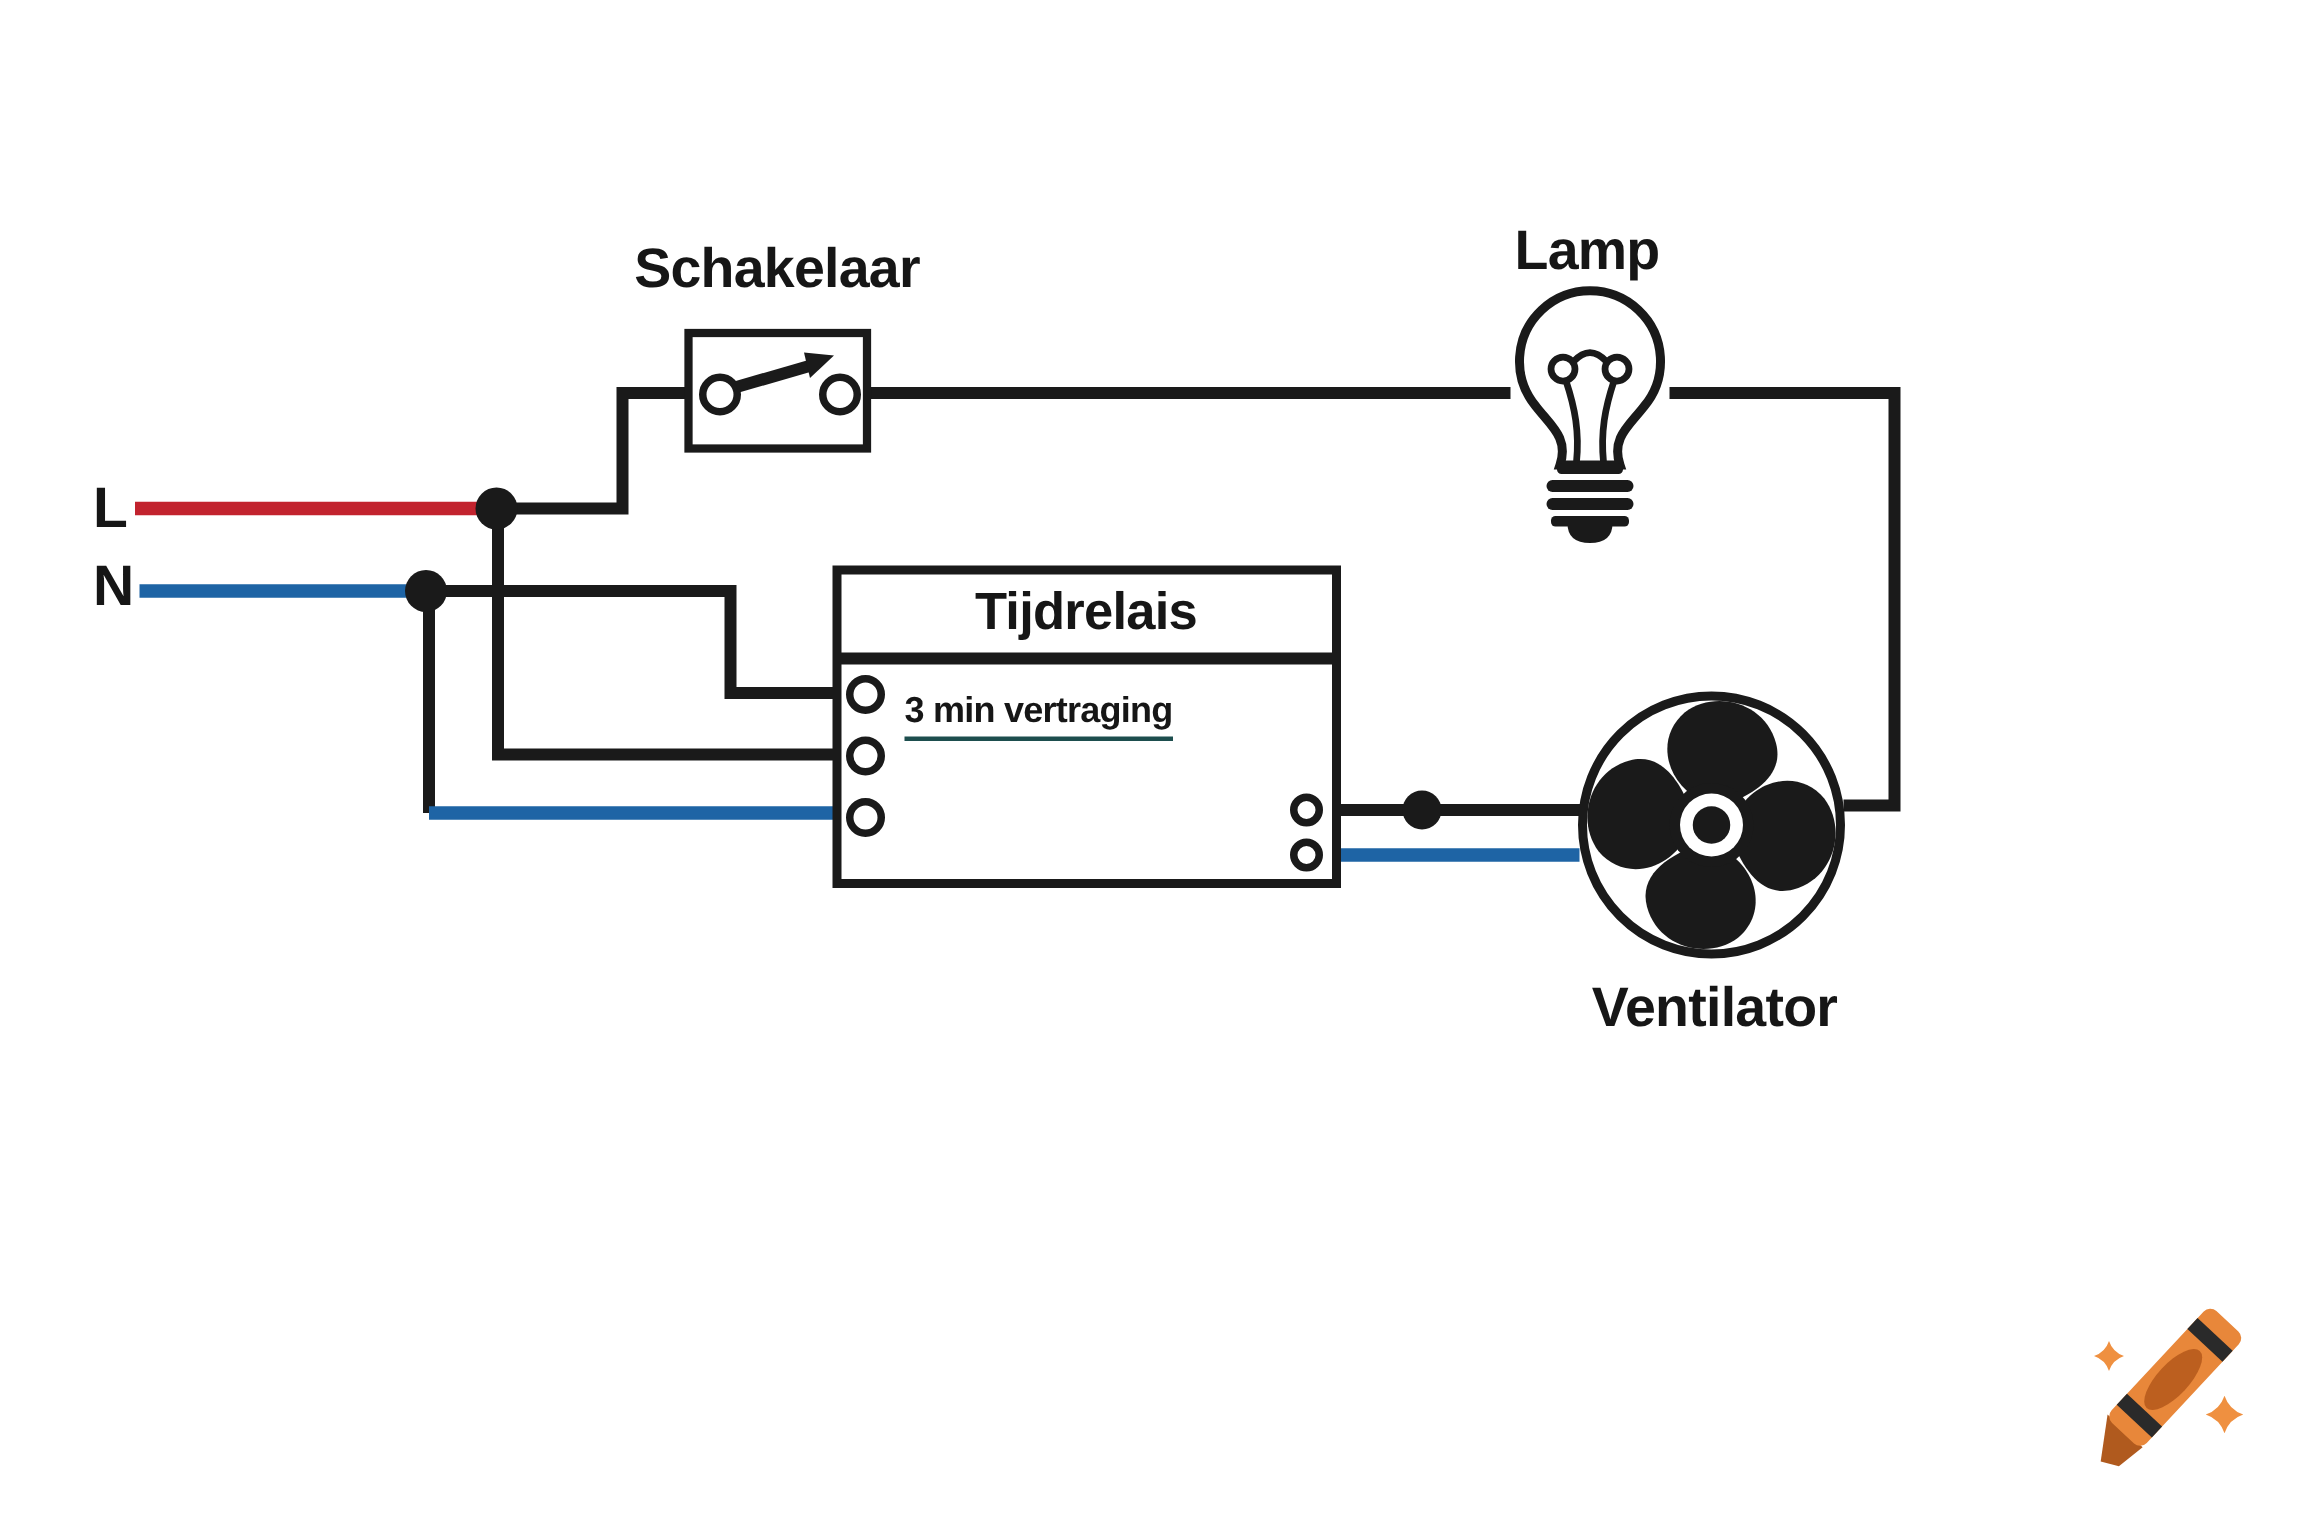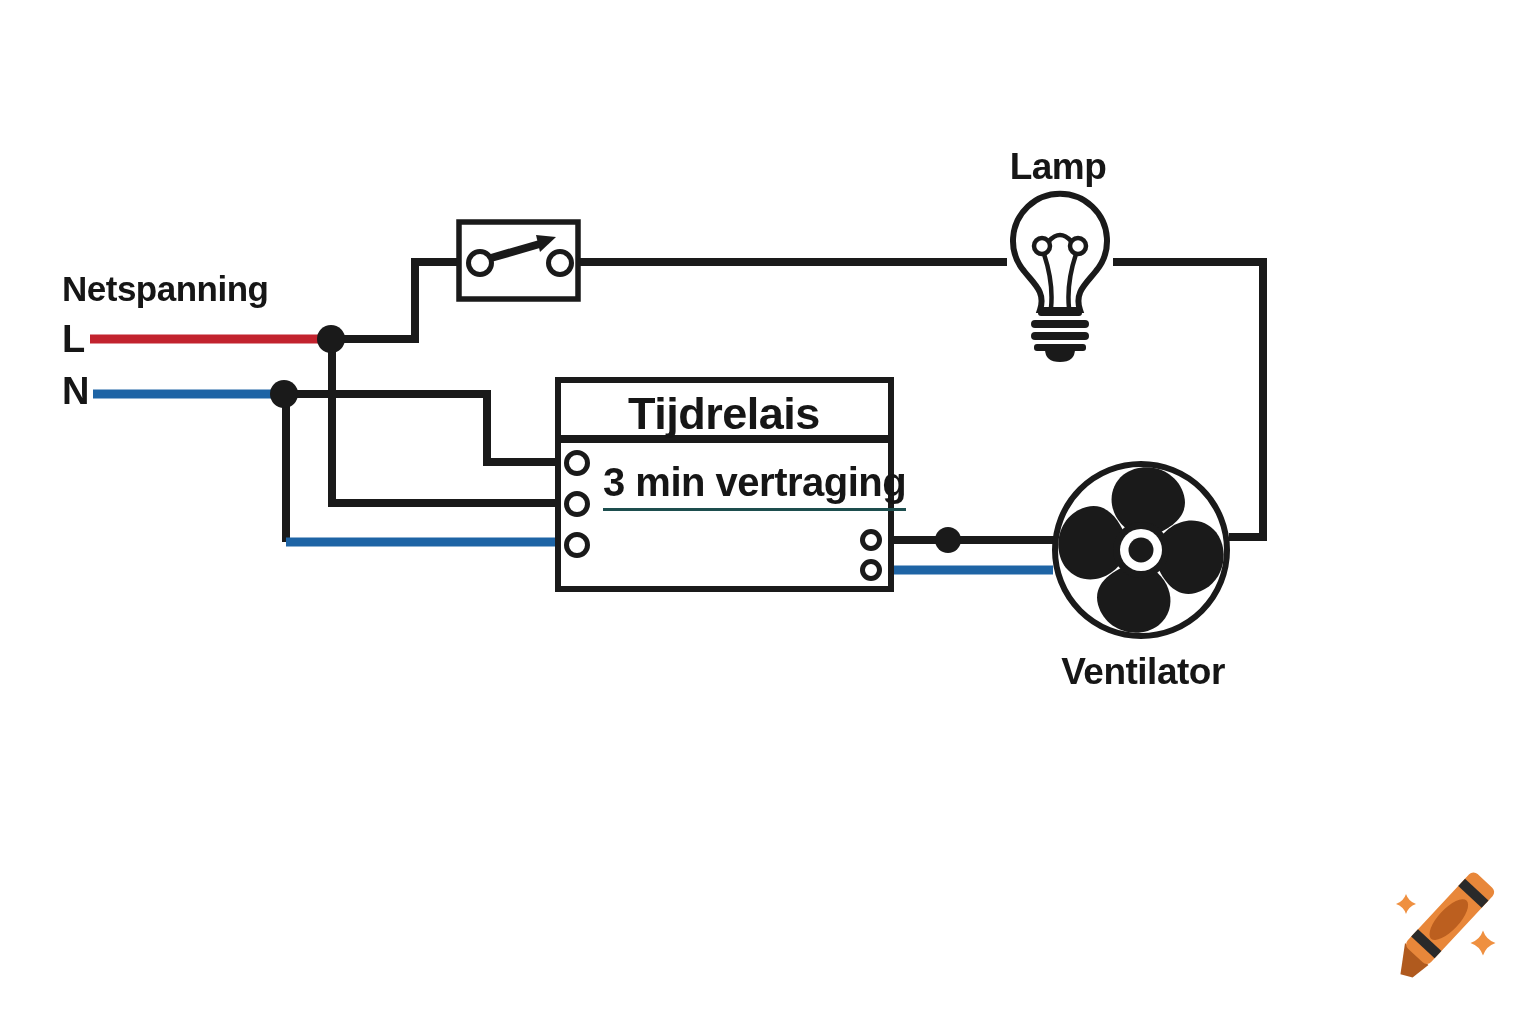--- a/index.html
+++ b/index.html
@@ -45,22 +45,22 @@
     letter-spacing: -0.5px;
     white-space: nowrap;
     line-height: 1.05;
   }
   .lbl.center { transform: translateX(-50%); }
   .lbl-netspanning { left: 62px;  top: 271px; font-size: 35px; }
   .lbl-l           { left: 62px;  top: 320px; font-size: 38px; }
   .lbl-n           { left: 62px;  top: 372px; font-size: 38px; }
   .lbl-schakelaar  { left: 518px; top: 160px; font-size: 37px; }
   .lbl-lamp        { left: 1058px; top: 148px; font-size: 37px; }
-  .lbl-relais      { left: 724px; top: 390px; font-size: 45px; text-align: center; }
-  .lbl-line1       { left: 603px; top: 461px; font-size: 40px; }
+  .lbl-relais      { left: 724px; top: 390px; font-size: 35px; text-align: center; }
+  .lbl-line1       { left: 603px; top: 461px; font-size: 24px; }
   .lbl-line1 span  { border-bottom: 3px solid var(--underline, #1d4e4e); padding-bottom: 4px; }
   .lbl-line2       { left: 606px; top: 521px; font-size: 31px; }
   .lbl-ventilator  { left: 1143px; top: 653px; font-size: 37px; text-align: right; }
 </style>
 </head>
 <body>
 
 <div class="stage">
 
   <svg width="1536" height="1024" viewBox="0 0 1536 1024">
@@ -149,22 +149,22 @@
         <rect class="crayon-body" x="24" y="-16" width="102" height="32" rx="6"></rect>
         <rect class="crayon-stripe" x="35" y="-16" width="10" height="32"></rect>
         <rect class="crayon-stripe" x="104" y="-16" width="10" height="32"></rect>
         <ellipse class="crayon-detail" cx="73" cy="0" rx="26" ry="10.5"></ellipse>
       </g>
       <path class="sparkle" transform="translate(1406 904)" d="M 0 -10 Q 2.5 -2.5 10 0 Q 2.5 2.5 0 10 Q -2.5 2.5 -10 0 Q -2.5 -2.5 0 -10 Z"></path>
       <path class="sparkle" transform="translate(1483 943) scale(1.25)" d="M 0 -10 Q 2.5 -2.5 10 0 Q 2.5 2.5 0 10 Q -2.5 2.5 -10 0 Q -2.5 -2.5 0 -10 Z"></path>
     </g>
   </svg>
 
-  <div class="lbl lbl-netspanning">Netspanning</div>
   <div class="lbl lbl-l">L</div>
   <div class="lbl lbl-n">N</div>
+  <div class="lbl lbl-schakelaar center">Schakelaar</div>
   <div class="lbl lbl-lamp center">Lamp</div>
   <div class="lbl lbl-relais center">Tijdrelais</div>
   <div class="lbl lbl-line1">
     <span>3 min vertraging</span>
   </div>
   <div class="lbl lbl-ventilator center">Ventilator</div>
 </div>
 
 </body></html>

